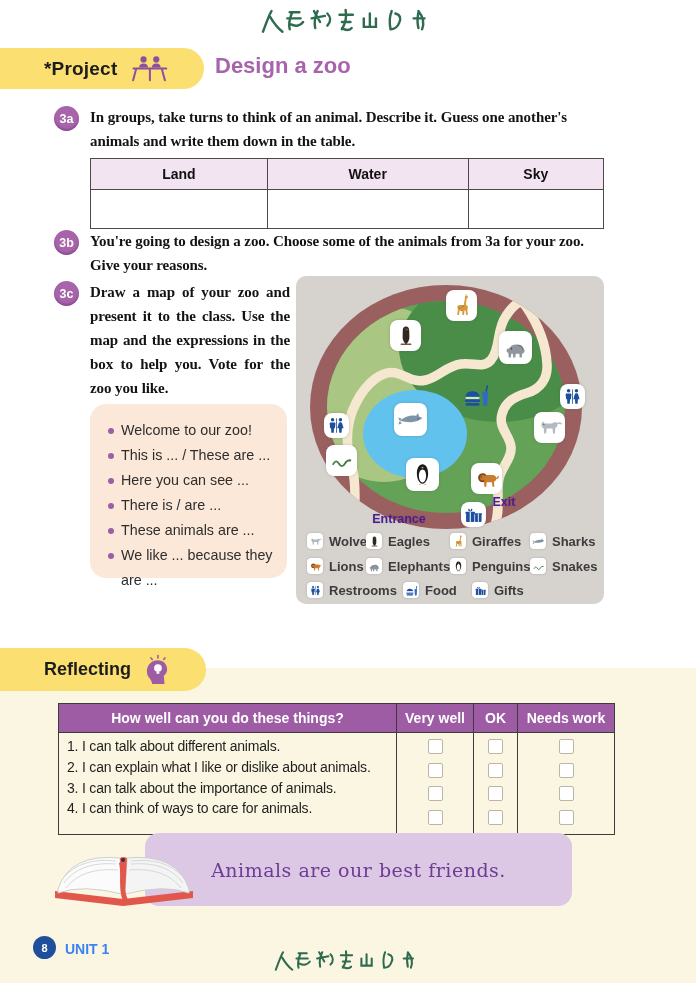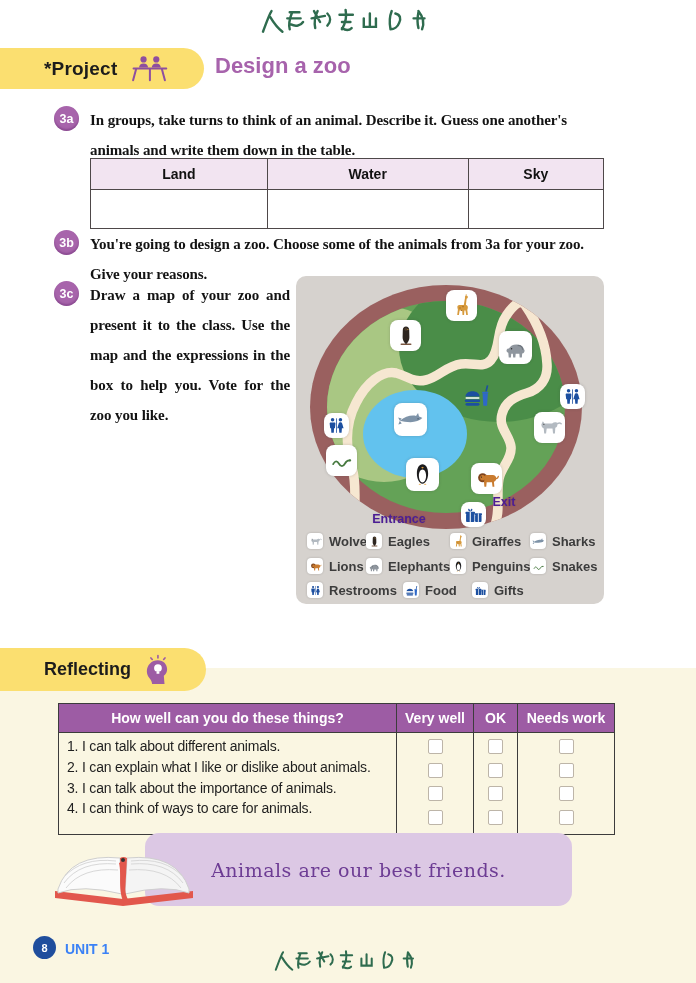--- a/index.html
+++ b/index.html
@@ -12,21 +12,21 @@
   
   .project-banner{position:absolute;left:0;top:48px;width:204px;height:41px;background:#FBDF70;
     border-radius:0 21px 21px 0;display:flex;align-items:center;padding-left:44px;box-sizing:border-box;gap:12px;}
   .project-label{font-size:19px;font-weight:bold;color:#1c1c1c;letter-spacing:.2px;}
   .page-title{position:absolute;left:215px;top:53px;font-size:22px;font-weight:bold;color:#A763AC;}
   
   .badge{position:absolute;width:25px;height:25px;border-radius:50%;background:#A764AB;color:#fff;
     font-weight:bold;font-size:12.5px;display:flex;align-items:center;justify-content:center;
     box-shadow:inset 0 -2px 2px rgba(90,30,100,.35);}
   .task-text{position:absolute;font-family:"Liberation Serif",serif;font-weight:bold;color:#131313;
-    font-size:15px;line-height:30px;letter-spacing:-.1px;}
+    font-size:15px;line-height:24px;letter-spacing:-.1px;}
   
   .atable{position:absolute;left:90px;top:158px;width:514px;border-collapse:collapse;}
   .atable th{background:#F2E4F1;border:1.3px solid #4E4849;height:28px;font-size:14px;font-weight:bold;color:#111;}
   .atable td{border:1.3px solid #4E4849;height:36px;background:#fff;}
   
   .expr-box{position:absolute;left:90px;top:404px;width:197px;height:174px;background:#FCE8D9;border-radius:16px;
     box-sizing:border-box;padding:14px 8px 8px 18px;}
   .expr-box ul{margin:0;padding:0;list-style:none;}
   .expr-box li{position:relative;padding-left:13px;font-size:14.3px;line-height:25px;color:#2d2d2d;}
   .expr-box li::before{content:"";position:absolute;left:0;top:9.5px;width:6px;height:6px;border-radius:50%;background:#9B5FA5;}
@@ -211,20 +211,30 @@
     </tr>
   </tbody>
     </table>
 
   <div class="badge" style="left:54px;top:230px">3b</div>
   <div class="task-text" style="left:90px;top:229px;width:518px">You're going to design a zoo. Choose some of the animals from 3a for your zoo. Give your reasons.</div>
 
   <div class="badge" style="left:54px;top:281px">3c</div>
   <div class="task-text" style="left:90px;top:280px;width:200px;text-align:justify">Draw a map of your zoo and present it to the class. Use the map and the expressions in the box to help you. Vote for the zoo you like.</div>
 
+  <div class="expr-box">
+    <ul>
+      <li>Welcome to our zoo!</li>
+      <li>This is ... / These are ...</li>
+      <li>Here you can see ...</li>
+      <li>There is / are ...</li>
+      <li>These animals are ...</li>
+      <li>We like ... because they are ...</li>
+    </ul>
+  </div>
 
   <div class="zoo-panel">
     <svg class="map-svg" width="308" height="262" viewBox="0 0 308 262">
       <defs>
         <clipPath id="clip-outer">
             <ellipse cx="150" cy="131" rx="136" ry="122"></ellipse>
           </clipPath>
         <clipPath id="clip-inner">
             <ellipse cx="150" cy="131" rx="119" ry="106"></ellipse>
           </clipPath>

